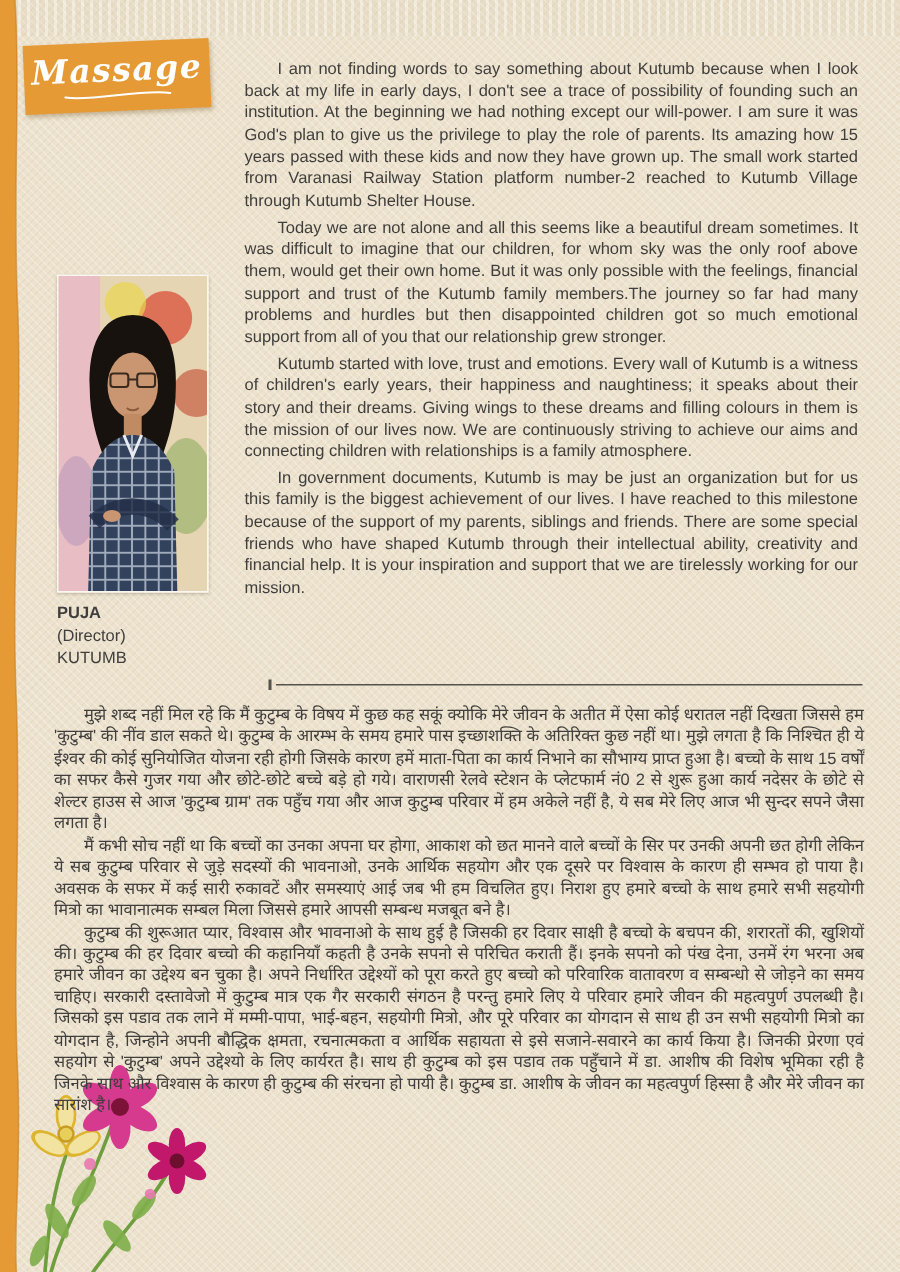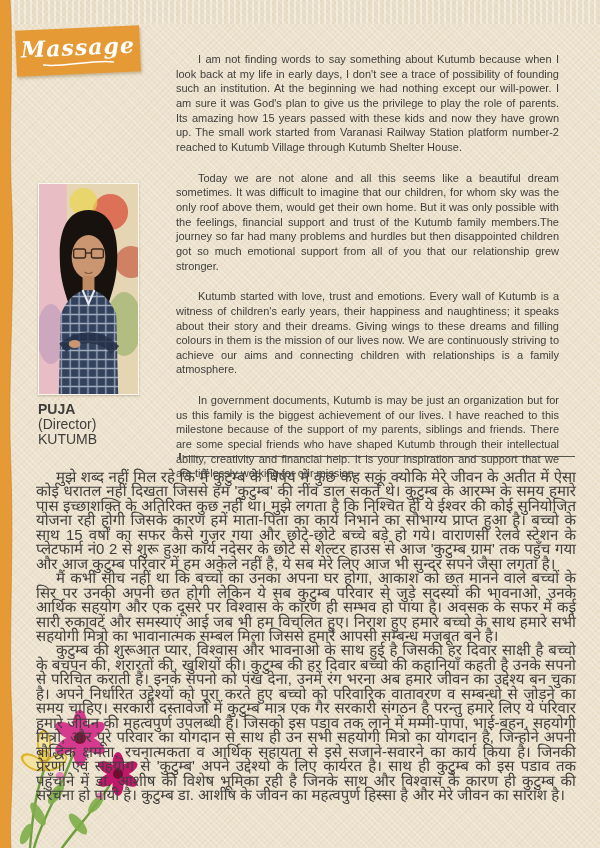--- a/index.html
+++ b/index.html
@@ -26,34 +26,34 @@
   }
   .ribbon-text{
     font-family:"DejaVu Serif", serif;font-style:italic;font-weight:bold;
     color:#ffffff;font-size:22px;letter-spacing:1px;line-height:1;
   }
   .ribbon-flourish{margin-top:2px;}
   .en-col{
     position:absolute;left:160px;top:36px;width:415px;
     text-align:justify;font-size:11px;line-height:14.65px;
   }
-  .en-col p{margin:16px;text-indent:22px;}
+  .en-col p{margin:3px;text-indent:22px;}
   .photo{
     position:absolute;left:38px;top:183px;width:99px;height:210px;
     border:1px solid rgba(255,255,255,.7);box-shadow:0 1px 2px rgba(90,70,40,.3);
   }
   .photo svg{display:block;width:100%;height:100%;}
-  .caption{position:absolute;left:38px;top:402px;font-size:14px;line-height:15px;}
+  .caption{position:absolute;left:38px;top:402px;font-size:11px;line-height:15px;}
   .caption .name{font-weight:bold;}
   .caption .role{}
   .divider{position:absolute;left:184px;top:456px;width:391px;border-top:1.5px solid #55524c;}
   .divider::before{content:"";position:absolute;left:-5px;top:-4px;width:2px;height:7px;background:#55524c;}
   .hi-col{
     position:absolute;left:36px;top:470px;width:540px;z-index:2;
-    text-align:justify;font-size:15px;line-height:14.45px;
+    text-align:justify;font-size:11px;line-height:14.45px;
   }
   .hi-col p{margin:0;text-indent:20px;}
   .flowers{position:absolute;left:4px;top:686px;width:152px;height:162px;z-index:1;}
 </style>
 </head>
 <body>
 
 <div class="page">
 
   <div class="top-band"></div>

